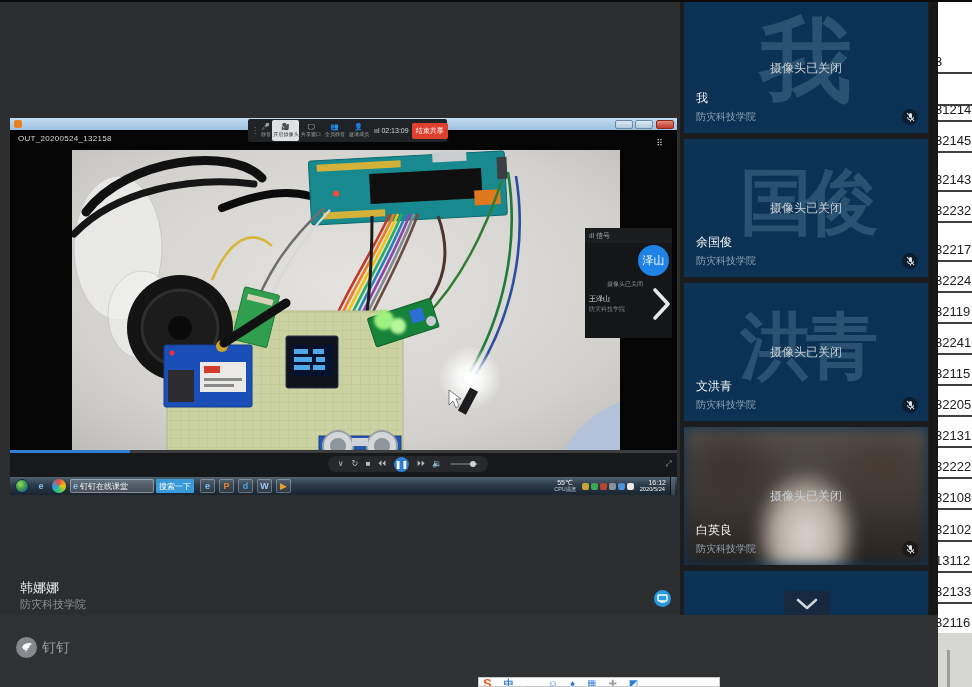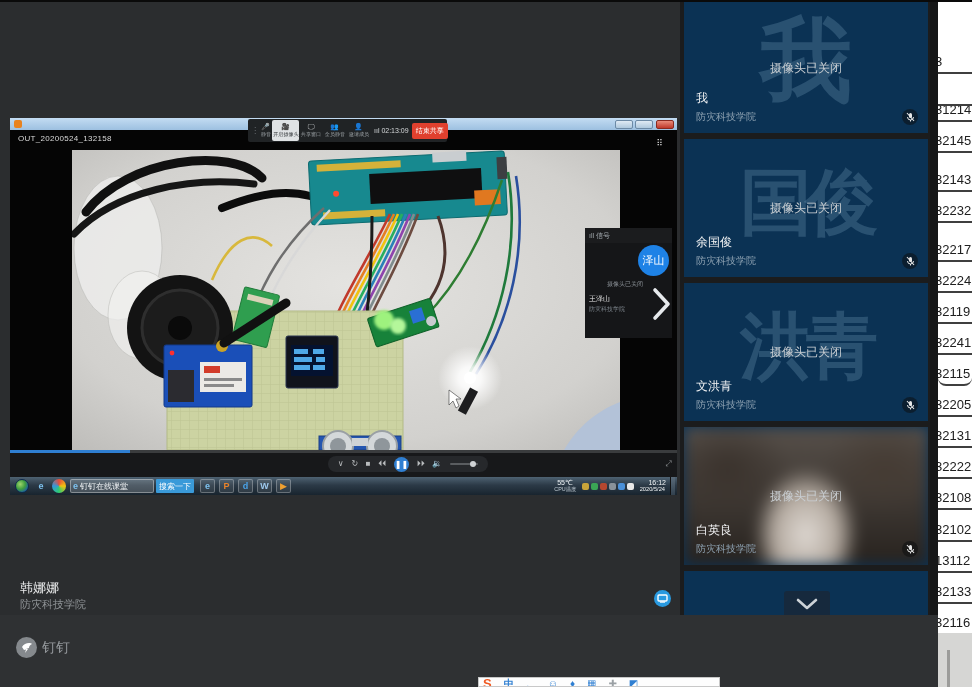--- a/index.html
+++ b/index.html
@@ -462,21 +462,21 @@
         </div>
       <div class="num-row" style="height:31px;">
           <span>32224</span>
         </div>
       <div class="num-row" style="height:31px;">
           <span>32119</span>
         </div>
       <div class="num-row" style="height:31px;">
           <span>32241</span>
         </div>
-      <div class="num-row" style="height:31px;border-radius:8px;">
+      <div class="num-row" style="height:31px;">
           <span>32115</span>
         </div>
       <div class="num-row" style="height:31px;">
           <span>32205</span>
         </div>
       <div class="num-row" style="height:31px;">
           <span>32131</span>
         </div>
       <div class="num-row" style="height:31px;">
           <span>32222</span>

